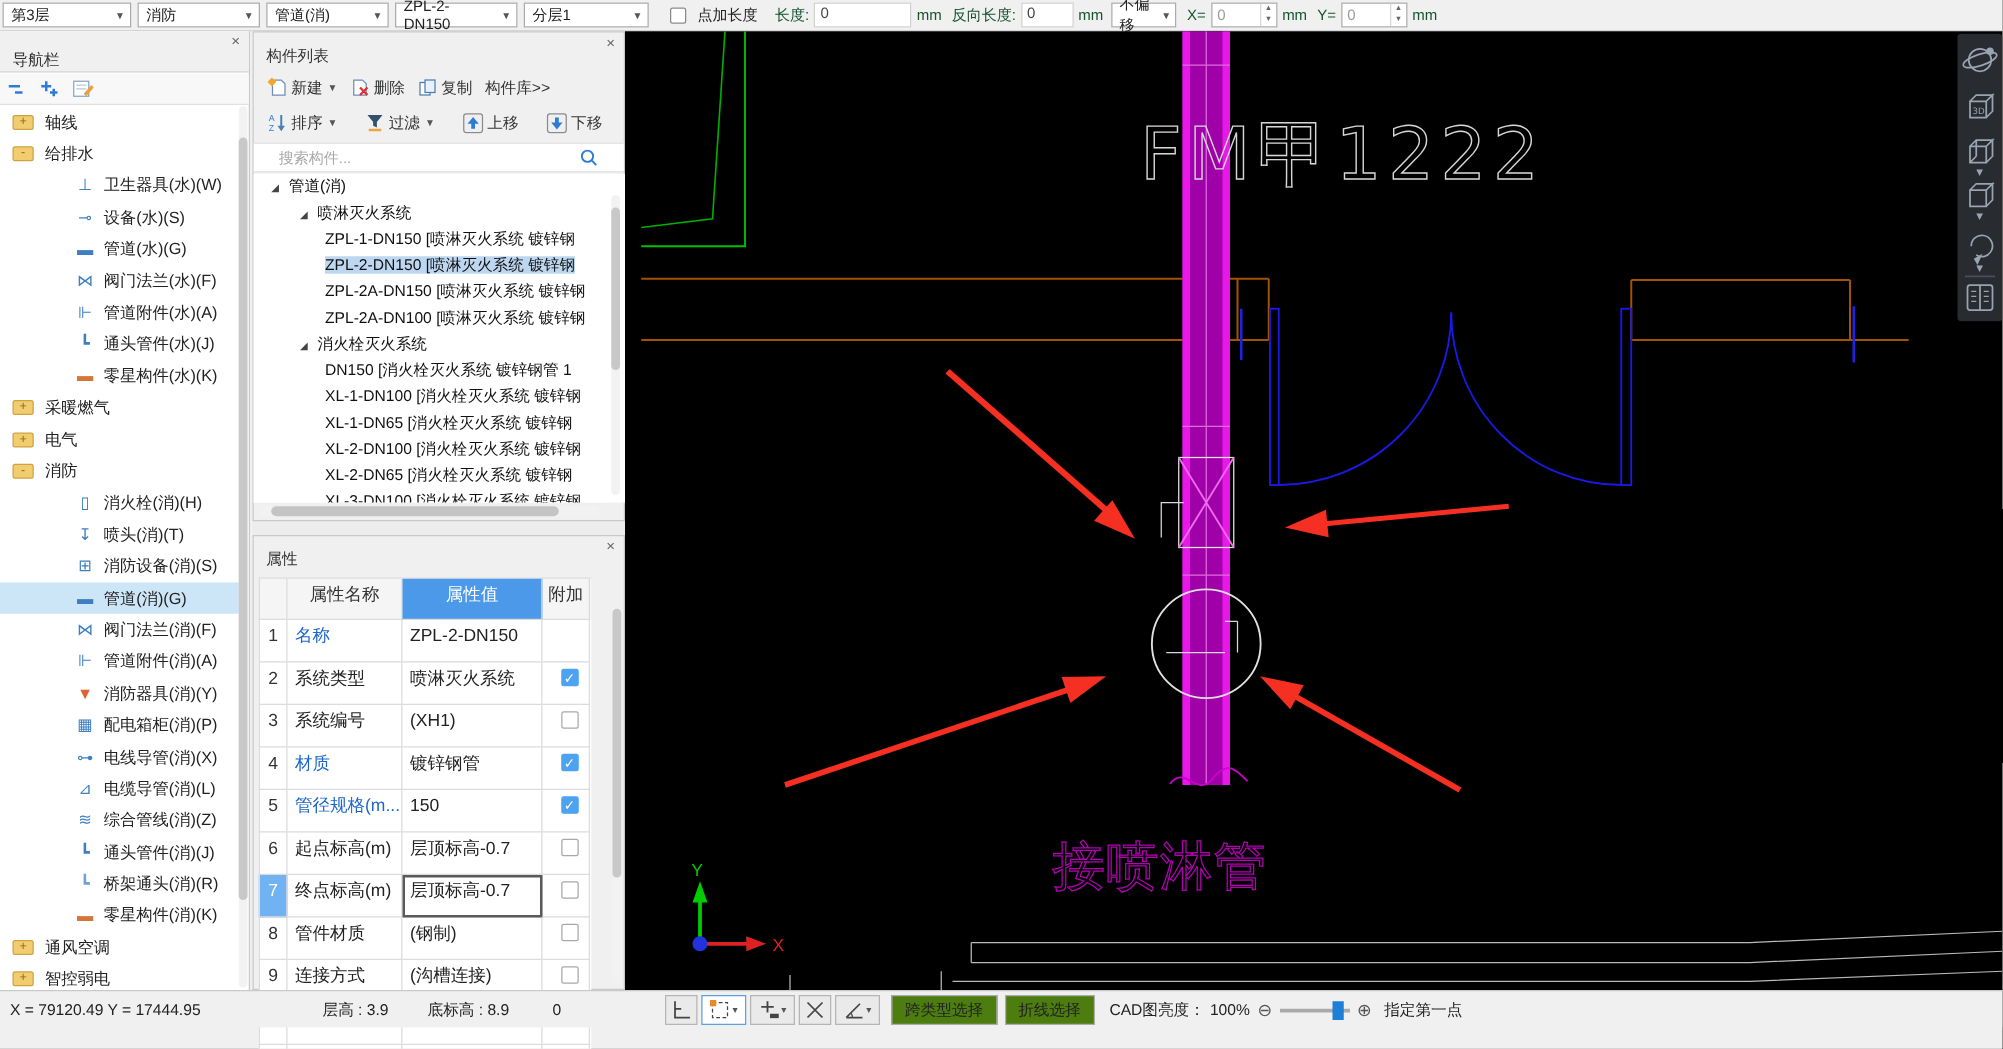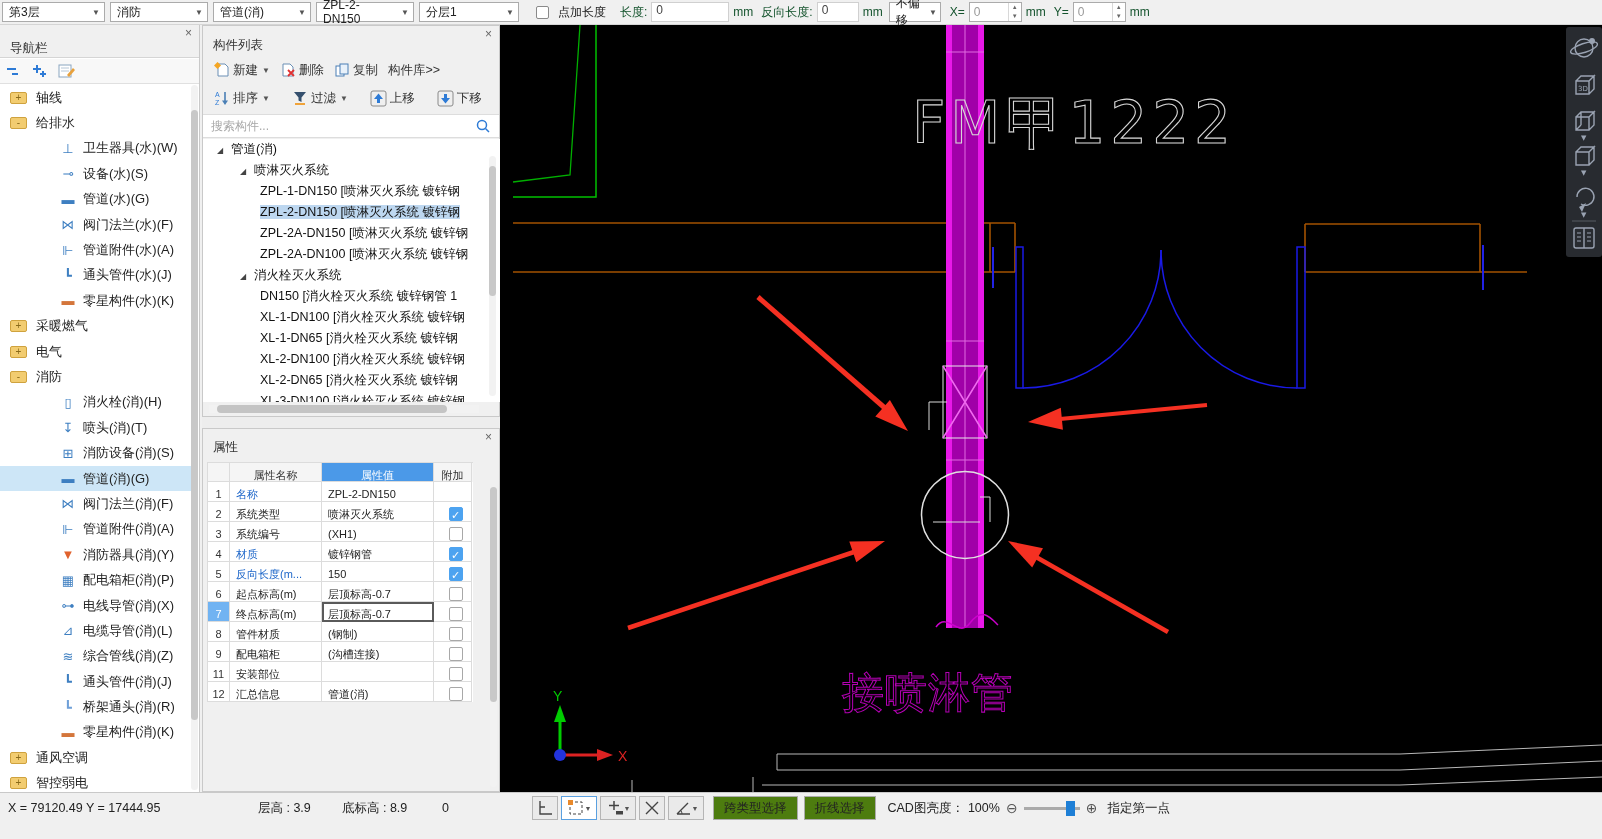--- a/index.html
+++ b/index.html
@@ -40,36 +40,36 @@
   .sbar-h { position:absolute; height:8px; background:#F2F2F2; }
   .sbar-h .thumb { position:absolute; top:0; height:8px; background:#C4C4C4; border-radius:4px; }
 
   
   #midcol { left:202px; top:25px; width:298px; height:767px; background:#EDEDED; }
   #list-panel { left:0; top:0; width:298px; height:392px; background:#F0F0F0; border:1px solid #C9C9C9; }
   #list-btns1 { left:0; top:30px; width:100%; height:28px; display:flex; align-items:center; padding-left:8px; gap:4px; font-size:12.5px; color:#333; }
   #list-btns2 { left:0; top:58px; width:100%; height:28px; display:flex; align-items:center; padding-left:8px; gap:16px; font-size:12.5px; color:#333; }
   .mbtn { display:flex; align-items:center; gap:3px; padding:2px 3px; cursor:default; }
   .mcar { font-size:8px; color:#555; margin-left:1px; }
-  #list-search { left:0; top:88px; width:100%; height:24px; background:#fff; border-top:1px solid #DDD; border-bottom:1px solid #DDD; display:flex; align-items:center; padding:0 8px; }
+  #list-search { left:0; top:88px; width:100%; height:24px; background:#fff; border-top:1px solid #DDD; border-bottom:1px solid #DDD; display:flex; align-items:center; padding:0 20px; }
   #list-search input { flex:1; border:none; outline:none; font-size:12px; color:#444; background:transparent; }
   #list-search input::placeholder { color:#A8A8A8; }
   #list-tree { left:0; top:113px; width:284px; height:263px; background:#fff; overflow:hidden; }
   .trow { height:21px; line-height:21px; font-size:12.5px; color:#111; white-space:nowrap; overflow:hidden; }
   .trow .tri { display:inline-block; width:14px; font-size:8px; color:#444; }
   .trow.l0 { padding-left:14px; }
   .trow.l1 { padding-left:37px; }
   .trow.l2 { padding-left:57px; }
   .trow.sel span.lbl { background:#BDD7F0; }
   #list-panel .treebg { position:absolute; left:0; top:113px; width:298px; height:263px; background:#fff; z-index:0; }
 
   
   #prop-panel { left:0; top:403px; width:298px; height:364px; background:#F0F0F0; border:1px solid #C9C9C9; }
   #prop-table { position:absolute; left:4px; top:33px; width:266px; }
-  .prow { display:grid; grid-template-columns:23px 92px 112px 38px; height:20px; line-height:25px; font-size:11px; background:#fff; }
+  .prow { display:grid; grid-template-columns:23px 92px 112px 38px; height:34px; line-height:25px; font-size:14px; background:#fff; }
   .prow > div { border-right:1px solid #DCDCDC; border-bottom:1px solid #DCDCDC; padding-left:6px; overflow:hidden; white-space:nowrap; }
   .prow > div:first-child { padding-left:0; text-align:center; color:#333; border-left:1px solid #DCDCDC; }
   .prow.head { background:#F5F5F5; border-top:1px solid #DCDCDC; }
   .prow.head > div { text-align:center; padding-left:0; color:#333; }
   .prow.head .hv { background:#4B99E8; color:#fff; }
   .pname.blue { color:#1D66C9; }
   .num-sel { background:#71B3F2; color:#fff !important; }
   .valsel { outline:2px solid #5A5A5A; outline-offset:-2px; }
   .pcb { width:14px; height:14px; border:1px solid #A8A8A8; border-radius:2px; margin:5px auto 0; background:#fff; position:relative; }
   .pcb.on { background:#4DA3F0; border-color:#4DA3F0; }
@@ -420,21 +420,21 @@
         <div class="prow">
             <div>4</div>
             <div class="pname blue">材质</div>
             <div>镀锌钢管</div>
             <div class="attc">
               <div class="pcb on"></div>
             </div>
           </div>
         <div class="prow">
             <div>5</div>
-            <div class="pname blue">反向长度(m...</div>
+            <div class="pname blue">管径规格(m...</div>
             <div>150</div>
             <div class="attc">
               <div class="pcb on"></div>
             </div>
           </div>
         <div class="prow">
             <div>6</div>
             <div class="pname">起点标高(m)</div>
             <div>层顶标高-0.7</div>
             <div class="attc">
@@ -452,21 +452,21 @@
         <div class="prow">
             <div>8</div>
             <div class="pname">管件材质</div>
             <div>(钢制)</div>
             <div class="attc">
               <div class="pcb"></div>
             </div>
           </div>
         <div class="prow">
             <div>9</div>
-            <div class="pname">配电箱柜</div>
+            <div class="pname">连接方式</div>
             <div>(沟槽连接)</div>
             <div class="attc">
               <div class="pcb"></div>
             </div>
           </div>
         <div class="prow">
             <div>11</div>
             <div class="pname">安装部位</div>
             <div></div>
             <div class="attc">

